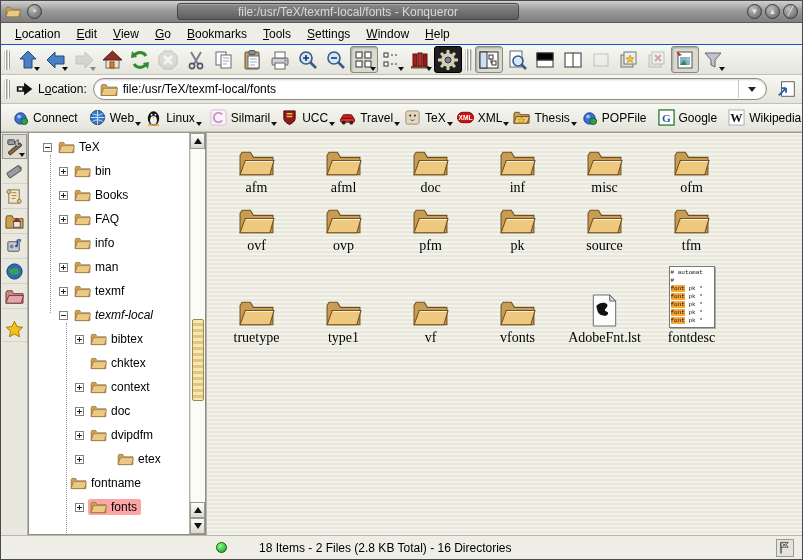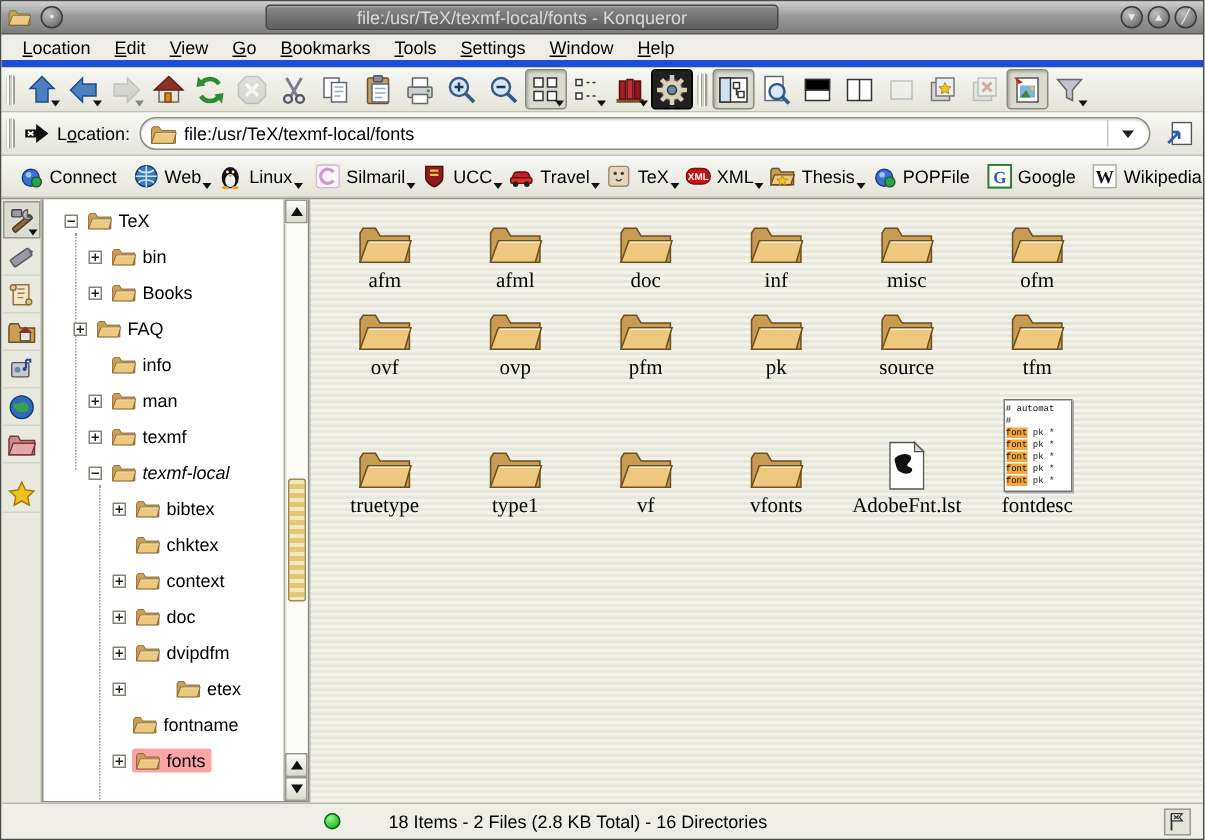--- a/index.html
+++ b/index.html
@@ -7,21 +7,21 @@
   body { font-family:"Liberation Sans", sans-serif; font-size:12px; background:#9a9a9a; }
   .window { width:803px; height:560px; border:1px solid #4a4a4a; display:flex; flex-direction:column; background:#eeeee6; }
 
   
   .titlebar { height:22px; background:linear-gradient(#d0d0d0,#9b9b9b 45%,#7e7e7e); display:flex; align-items:center; padding:0 4px; border-bottom:1px solid #5a5a5a; position:relative; flex:0 0 22px; }
   .titlebar .win-icon { width:16px; height:14px; margin-right:3px; }
   .tb-btn { width:15px; height:15px; border-radius:50%; background:radial-gradient(circle at 35% 30%,#bdbdbd,#5f5f5f); border:1px solid #3a3a3a; color:#e8e8e8; font-size:9px; line-height:13px; text-align:center; margin-left:3px; }
   .title-plaque { position:absolute; left:176px; width:342px; top:2px; bottom:2px; background:linear-gradient(#8a8a8a,#5e5e5e); border:1px solid #474747; border-radius:3px; box-shadow:inset 0 1px 0 #a5a5a5; color:#d9d9d9; font-weight:normal; font-size:12px; text-align:center; line-height:16px; white-space:nowrap; overflow:hidden; }
 
   
-  .menubar { height:22px; flex:0 0 22px; background:#eeeee6; display:flex; align-items:center; padding-left:6px; border-bottom:5px solid #1d4ed8; }
+  .menubar { height:22px; flex:0 0 22px; background:#eeeee6; display:flex; align-items:center; padding-left:6px; border-bottom:1px solid #1d4ed8; }
   .menu-item { padding:2px 8px; color:#000; }
   .menu-item u { text-decoration:underline; }
 
   
   .toolbar { background:linear-gradient(#f8f8f4,#e4e4da); border-bottom:1px solid #c2c2b6; display:flex; align-items:center; padding:2px 2px; }
   .main-toolbar { height:30px; flex:0 0 30px; }
   .loc-toolbar  { height:29px; flex:0 0 29px; }
   .bm-toolbar   { height:28px; flex:0 0 28px; }
   .grip { width:6px; height:80%; margin:0 4px 0 1px; background:repeating-linear-gradient(90deg,#cfcfc6 0 1px,#fff 1px 2px,#9f9f94 2px 3px); border-radius:2px; }
   .tbtn { position:relative; width:28px; height:27px; display:flex; align-items:center; justify-content:center; border:1px solid transparent; border-radius:3px; }
@@ -566,21 +566,21 @@
               <span style="display:flex">
                 <svg width="17" height="14" viewBox="0 0 36 30" xmlns="http://www.w3.org/2000/svg">
                   <path d="M2 8 L2 27 L34 27 L34 10 L15 10 L12 5 L4 5 Z" fill="#caa054" stroke="#6e4f1f"></path>
                   <path d="M2 27 L7 13 L35 13 L31 27 Z" fill="#edc87f" stroke="#6e4f1f"></path>
                   <path d="M8 14 L34 14" stroke="#fff" stroke-opacity=".7"></path>
                 </svg>
               </span>
               <span class="tree-label">Books</span>
             </span>
           </div>
-          <div class="tree-row" style="padding-left: 20px;">
+          <div class="tree-row" style="padding-left: 30px;">
             <span class="expander plus"></span>
             <span class="tree-label-wrap">
               <span style="display:flex">
                 <svg width="17" height="14" viewBox="0 0 36 30" xmlns="http://www.w3.org/2000/svg">
                   <path d="M2 8 L2 27 L34 27 L34 10 L15 10 L12 5 L4 5 Z" fill="#caa054" stroke="#6e4f1f"></path>
                   <path d="M2 27 L7 13 L35 13 L31 27 Z" fill="#edc87f" stroke="#6e4f1f"></path>
                   <path d="M8 14 L34 14" stroke="#fff" stroke-opacity=".7"></path>
                 </svg>
               </span>
               <span class="tree-label">FAQ</span>
@@ -709,21 +709,21 @@
               <span style="display:flex">
                 <svg width="17" height="14" viewBox="0 0 36 30" xmlns="http://www.w3.org/2000/svg">
                   <path d="M2 8 L2 27 L34 27 L34 10 L15 10 L12 5 L4 5 Z" fill="#caa054" stroke="#6e4f1f"></path>
                   <path d="M2 27 L7 13 L35 13 L31 27 Z" fill="#edc87f" stroke="#6e4f1f"></path>
                   <path d="M8 14 L34 14" stroke="#fff" stroke-opacity=".7"></path>
                 </svg>
               </span>
               <span class="tree-label">etex</span>
             </span>
           </div>
-          <div class="tree-row" style="padding-left: 44px;">
+          <div class="tree-row" style="padding-left: 26px;">
             <span class="expander none"></span>
             <span class="tree-label-wrap">
               <span style="display:flex">
                 <svg width="17" height="14" viewBox="0 0 36 30" xmlns="http://www.w3.org/2000/svg">
                   <path d="M2 8 L2 27 L34 27 L34 10 L15 10 L12 5 L4 5 Z" fill="#caa054" stroke="#6e4f1f"></path>
                   <path d="M2 27 L7 13 L35 13 L31 27 Z" fill="#edc87f" stroke="#6e4f1f"></path>
                   <path d="M8 14 L34 14" stroke="#fff" stroke-opacity=".7"></path>
                 </svg>
               </span>
               <span class="tree-label">fontname</span>

